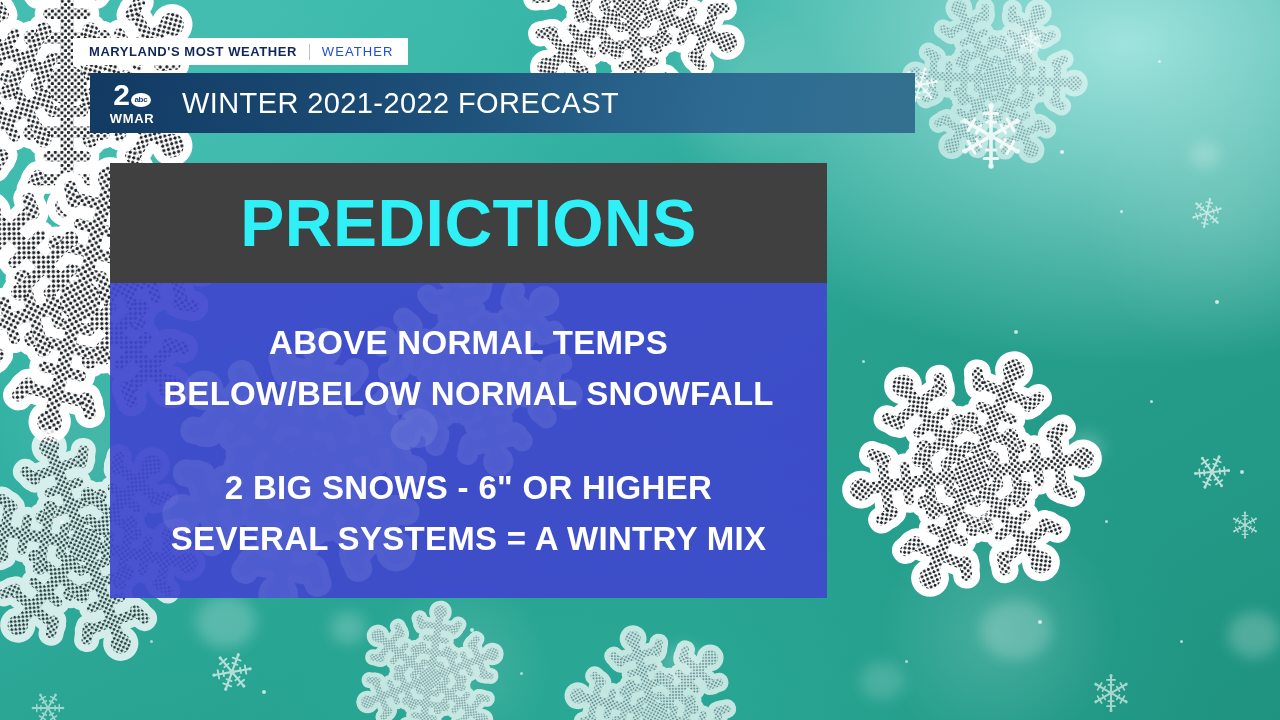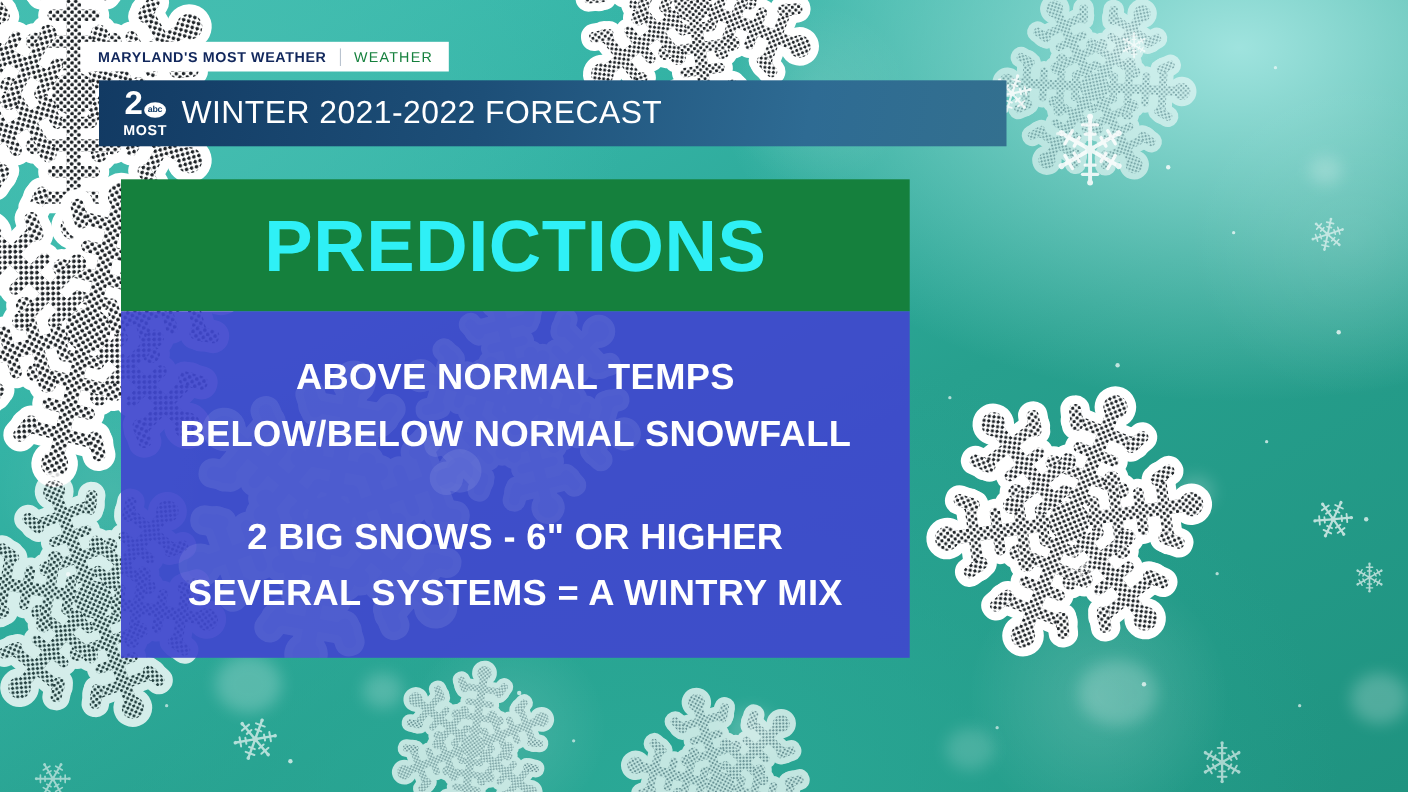--- a/index.html
+++ b/index.html
@@ -42,21 +42,21 @@
     position:absolute; left:73px; top:38px; height:27px;
     background:#ffffff; display:flex; align-items:center;
     padding:0 14px 0 16px; gap:12px; z-index:6;
   }
   #eyebrow .md {
     font-size:13px; font-weight:bold; color:#11275c;
     letter-spacing:.55px; white-space:nowrap;
   }
   #eyebrow .sep { width:1px; height:16px; background:#b9c3cf; }
   #eyebrow .wx {
-    font-size:13px; font-weight:normal; color:#15803d;
+    font-size:13px; font-weight:normal; color:#1d4ed8;
     letter-spacing:1.1px; white-space:nowrap;
   }
 
   
   #titlebar {
     position:absolute; left:90px; top:73px; width:825px; height:60px;
     background:linear-gradient(100deg,#123a63 0%,#1d4f78 42%,#2e6b93 78%,#33708f 100%);
     display:flex; align-items:center; z-index:6;
   }
   #logo {
@@ -68,29 +68,29 @@
   #logo .abc {
     width:20px; height:14px; border-radius:50%; background:#ffffff; color:#16406b;
     font-size:8px; font-weight:bold; display:flex; align-items:center;
     justify-content:center; margin-bottom:3px; letter-spacing:-.3px;
   }
   #logo .wmar {
     font-size:13px; font-weight:bold; letter-spacing:.6px; margin-top:1px;
   }
   #title-text {
     color:#ffffff; font-size:29px; font-weight:normal;
-    letter-spacing:.4px; margin-left:3px; white-space:nowrap;text-align:center;
+    letter-spacing:.4px; margin-left:20px; white-space:nowrap;text-align:center;
   }
 
   
   #panel {
     position:absolute; left:110px; top:163px; width:717px; height:435px; z-index:5;
   }
   #panel-head {
-    height:120px; background:#15803d;
+    height:120px; background:#404040;
     display:flex; align-items:center; justify-content:center;
   }
   #panel-head h1 {
     color:#2ff0f6; font-size:66px; font-weight:bold;
     letter-spacing:.5px; line-height:1;
   }
   #panel-body {
     height:315px; background:rgba(63,71,205,.93);
     position:relative; overflow:hidden;
     display:flex; flex-direction:column; align-items:center; justify-content:center;
@@ -362,21 +362,21 @@
   <span class="sep"></span>
   <span class="wx">WEATHER</span>
 </div>
 
 <div id="titlebar">
   <div id="logo">
     <div class="row">
       <span class="two">2</span>
       <span class="abc">abc</span>
     </div>
-    <span class="wmar">MOST</span>
+    <span class="wmar">WMAR</span>
   </div>
   <div id="title-text">WINTER 2021-2022 FORECAST</div>
 </div>
 
 <div id="panel">
   <div id="panel-head">
     <h1>PREDICTIONS</h1>
   </div>
   <div id="panel-body">
     <div class="flake watermark" style="left:40px;top:38px;width:300px;height:300px;">

